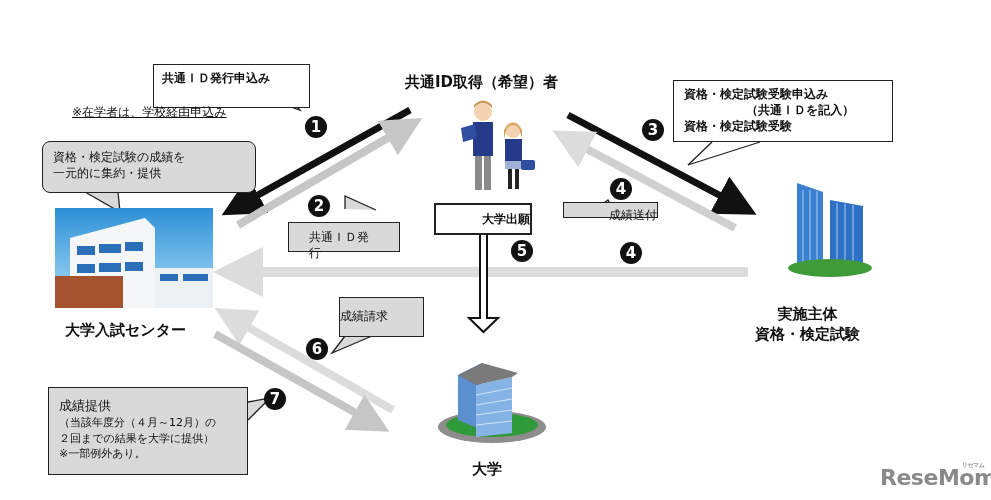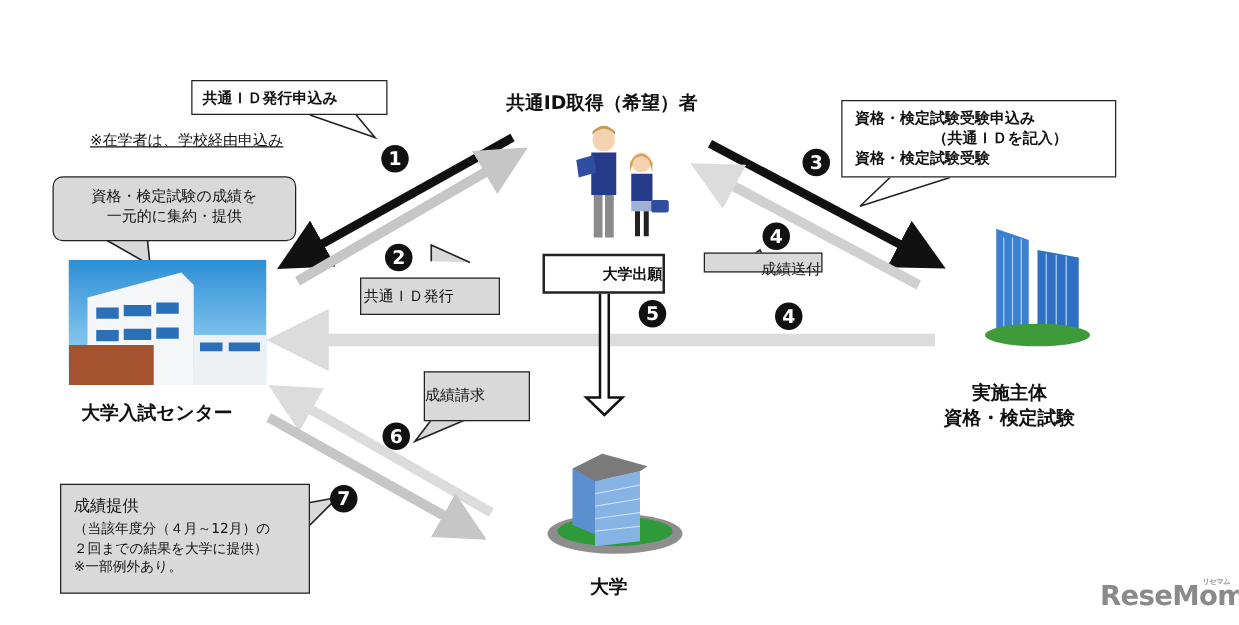--- a/index.html
+++ b/index.html
@@ -125,31 +125,31 @@
     <g stroke="#cfe3f7" stroke-width="1">
         <line x1="40" y1="50" x2="76" y2="43"></line>
         <line x1="40" y1="60" x2="76" y2="54"></line>
         <line x1="40" y1="70" x2="76" y2="65"></line>
         <line x1="40" y1="80" x2="76" y2="76"></line>
       </g>
   </svg>
 </div>
 <div class="label" style="left:472px; top:460px; font-size:15px;">大学</div>
 
-<div class="callout white bold" style="left:153px; top:64px; width:157px; height:28px; padding:5px 8px;">
+<div class="callout white bold" style="left:153px; top:64px; width:157px; height:44px; padding:5px 8px;">
   <span>共通ＩＤ発行申込み</span>
 </div>
 <div class="abs note" style="left:72px; top:104px;">※在学者は、学校経由申込み</div>
 
-<div class="callout grey" style="left:42px; top:141px; width:195px; height:52px; border-radius:8px; padding:7px 10px; text-align:center;">
+<div class="callout grey" style="left:42px; top:141px; width:214px; height:52px; border-radius:8px; padding:7px 10px; text-align:left;">
   <div>資格・検定試験の成績を</div>
   <div>一元的に集約・提供</div>
 </div>
 
-<div class="callout grey" style="left:288px; top:222px; width:112px; height:30px; padding:6px 2px;">
+<div class="callout grey" style="left:288px; top:222px; width:112px; height:30px; padding:6px 20px;">
   <span>共通ＩＤ発行</span>
 </div>
 
 <div class="callout white bold" style="left:673px; top:80px; width:220px; height:62px; padding:5px 10px;">
   <div>資格・検定試験受験申込み</div>
   <div style="padding-left:62px;">（共通ＩＤを記入）</div>
   <div>資格・検定試験受験</div>
 </div>
 
 <div class="callout white bold" style="left:434px; top:203px; width:98px; height:32px; border-width:2.5px; padding:6px 0; text-align:right;">

